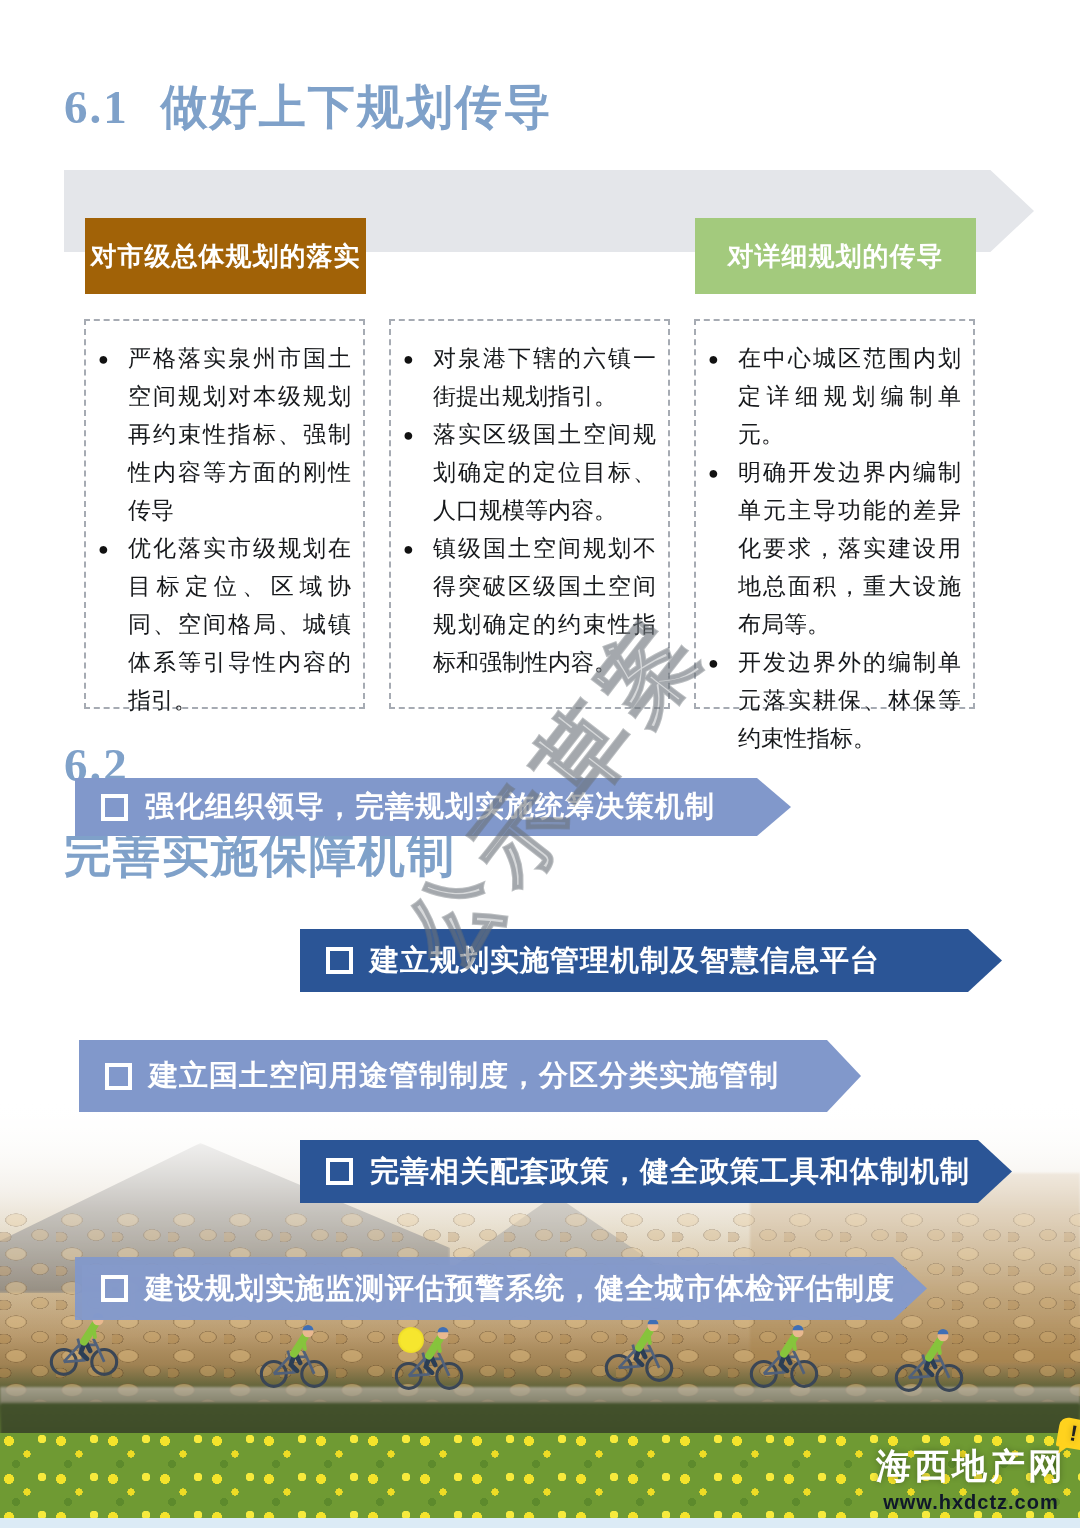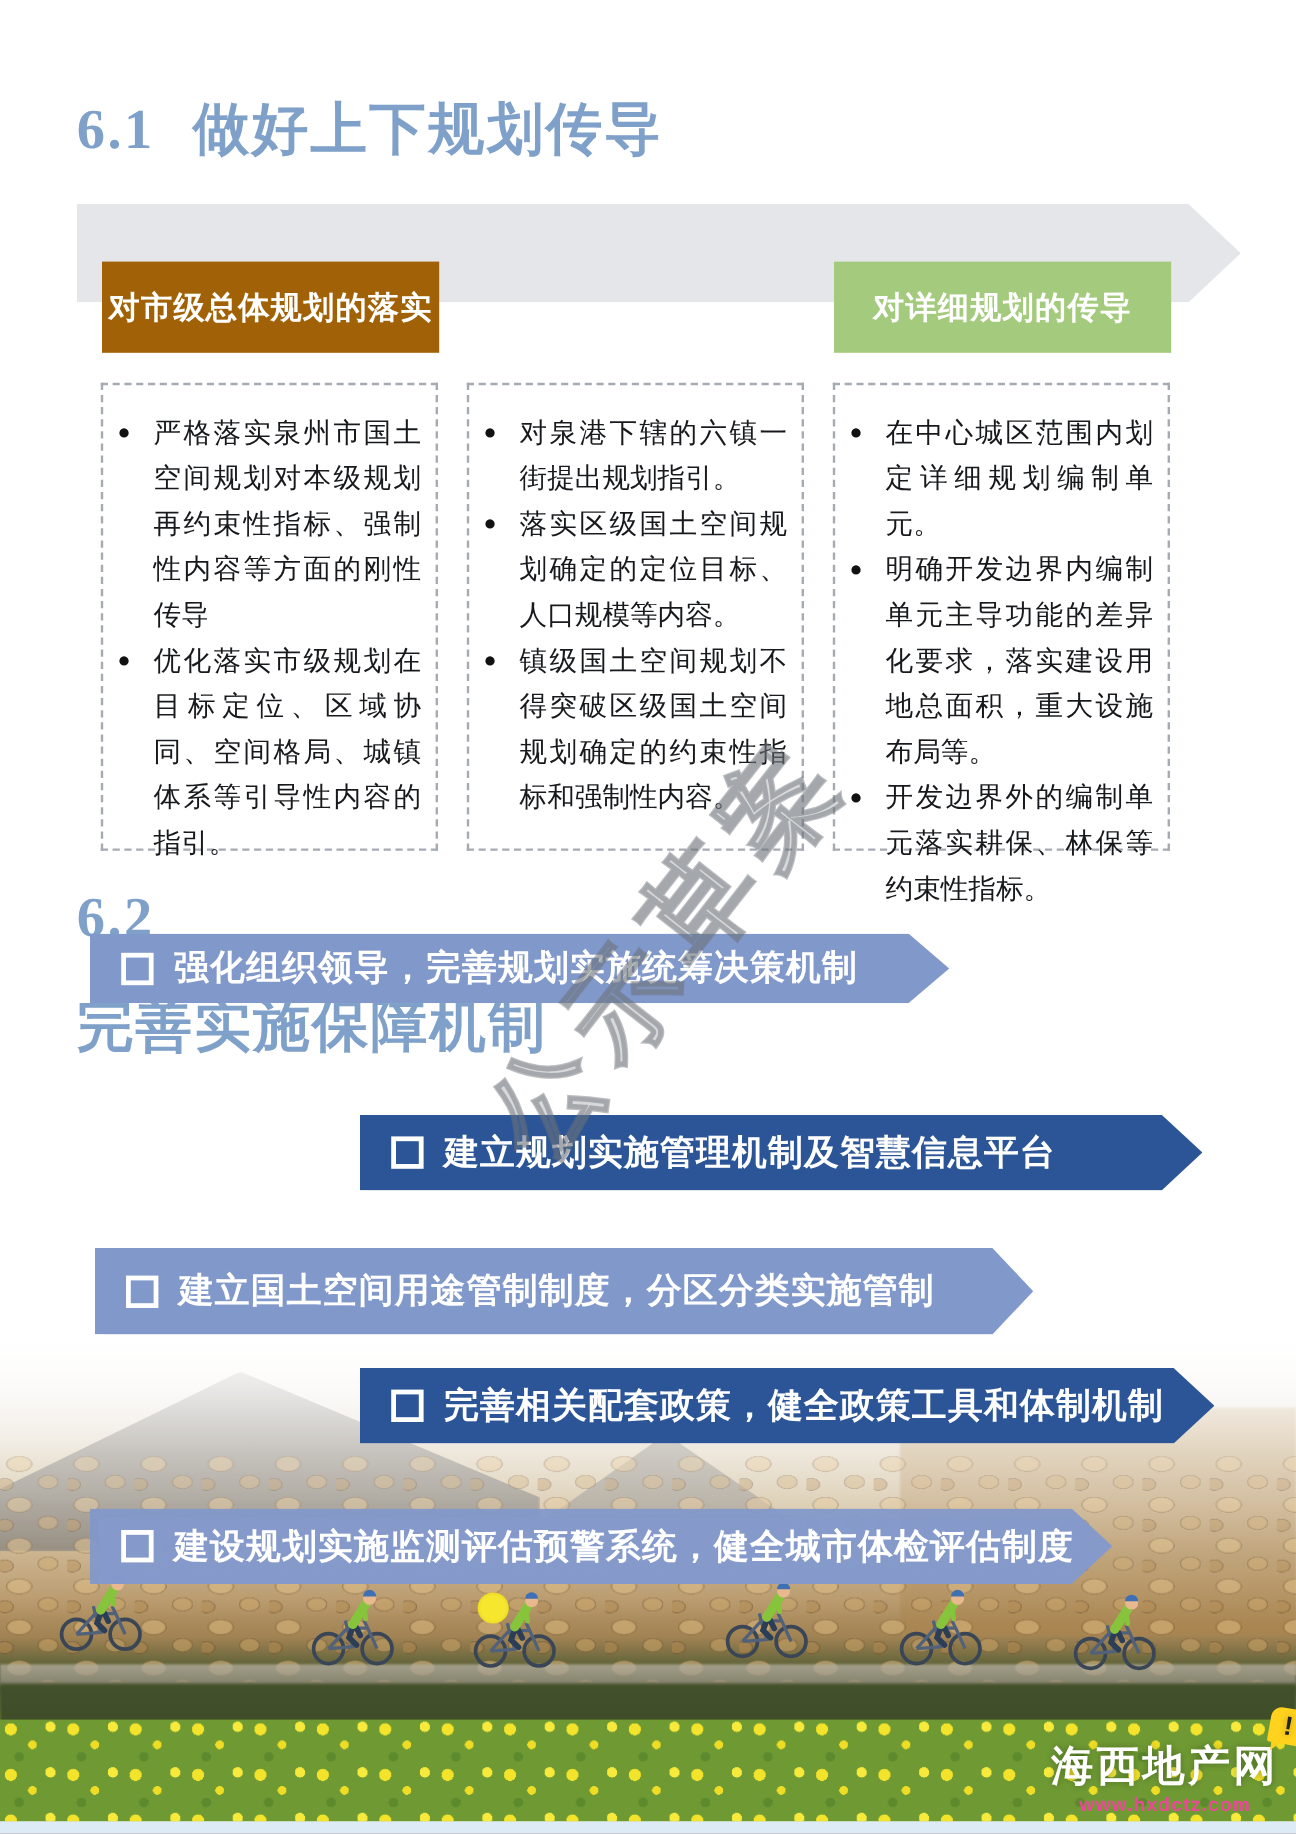--- a/index.html
+++ b/index.html
@@ -30,21 +30,21 @@
   }
   #colh-1{left:85px;background:#a16207;}
   #colh-2{left:390px;background:#8fafd1;}
   #colh-3{left:695px;background:#a3ca7d;}
   
   .col-box{
     position:absolute;top:319px;width:281px;height:390px;box-sizing:border-box;
     border:2px dashed #a6abb3;background:#ffffff;padding:20px 12px 0 10px;
   }
   #colb-1{left:84px;} #colb-2{left:389px;} #colb-3{left:694px;}
-  .col-box ul{margin:0;padding:0;list-style:none;}
+  .col-box ul{margin:0;padding:0;list-style:none;font-family:Liberation Mono, monospace;}
   .col-box li{
     position:relative;padding-left:32px;font-size:23px;line-height:38px;
     color:#17191c;text-align:justify;
   }
   .col-box li::before{content:"●";position:absolute;left:2px;top:0;font-size:18px;color:#111;}
   
   .banner{
     position:absolute;display:flex;align-items:center;gap:17px;box-sizing:border-box;
     padding-left:26px;color:#fff;font-weight:700;font-size:29px;letter-spacing:1px;
     clip-path:polygon(0 0,calc(100% - 34px) 0,100% 50%,calc(100% - 34px) 100%,0 100%);
@@ -114,21 +114,21 @@
   #bottom-strip{position:absolute;left:0;bottom:0;width:100%;height:10px;background:#dcebf6;z-index:6;}
   
   #logo{position:absolute;right:14px;bottom:14px;z-index:10;text-align:center;}
   #logo .name{position:relative;display:inline-block;font-size:35px;font-weight:700;color:#fff;
     letter-spacing:3px;text-shadow:0 0 6px rgba(0,0,0,.30);white-space:nowrap;}
   #logo .badge{position:absolute;right:-26px;top:-24px;width:34px;height:30px;background:#ffd21e;
     border-radius:9px 9px 9px 2px;display:flex;align-items:center;justify-content:center;
     color:#222;font-size:22px;font-weight:800;transform:rotate(10deg);}
   #logo .badge::after{content:"";position:absolute;left:4px;bottom:-7px;border:5px solid transparent;
     border-top-color:#ffd21e;border-left-color:#ffd21e;}
-  #logo .url{font-size:16px;font-weight:700;color:#ec4899;margin-top:1px;letter-spacing:1px;}
+  #logo .url{font-size:20px;font-weight:700;color:#0f172a;margin-top:1px;letter-spacing:1px;}
 </style>
 </head>
 <body>
 
 <div id="page">
 
   <div class="sec-title" id="title-61">
     <span>6.1</span>
     <span>做好上下规划传导</span>
   </div>

